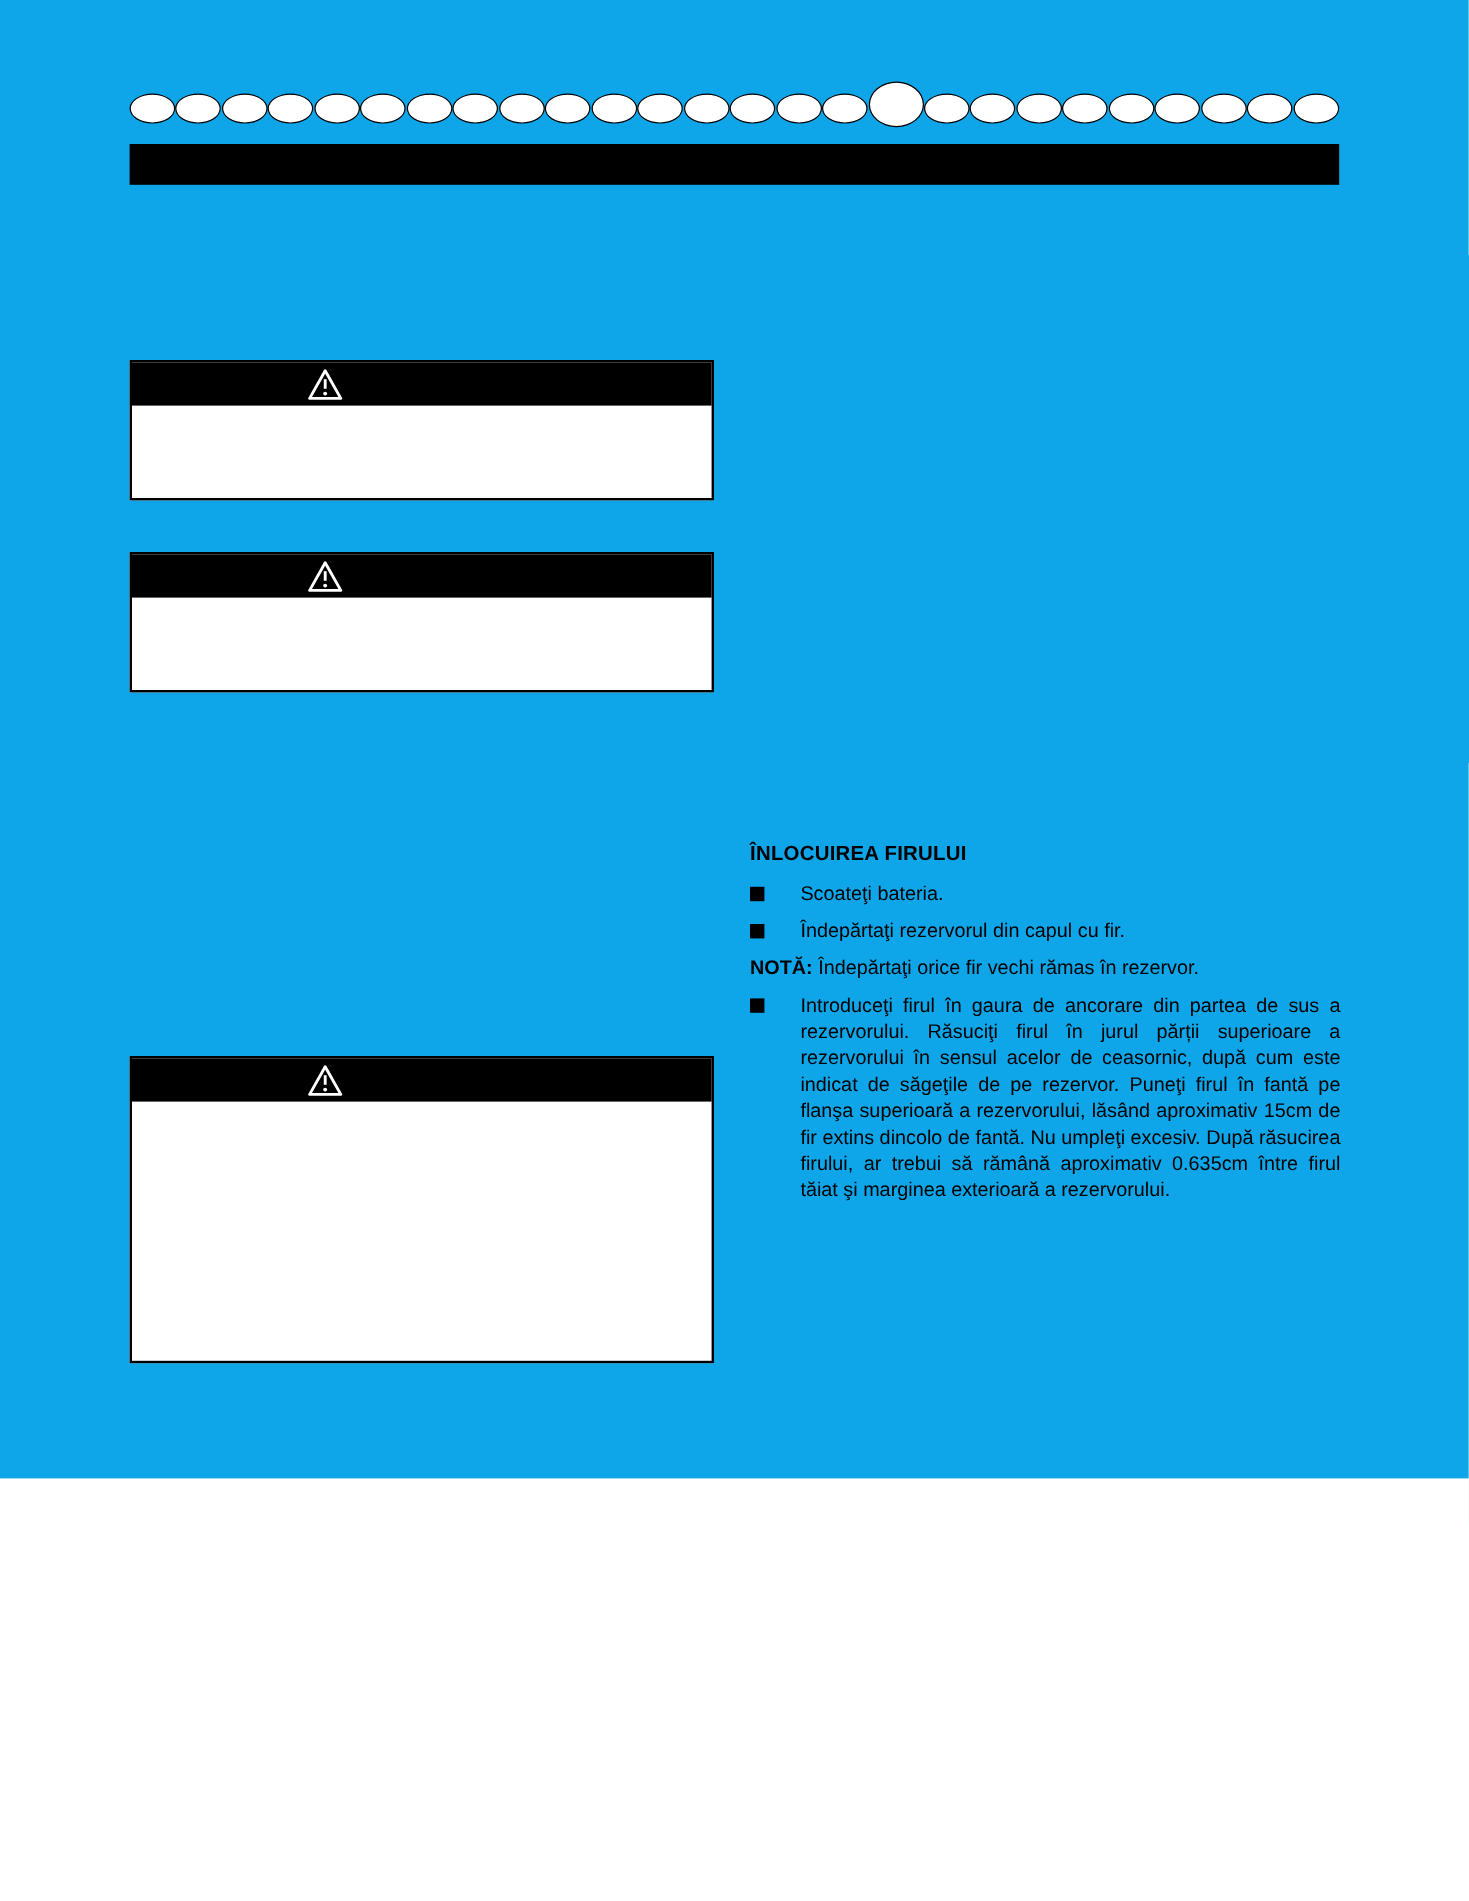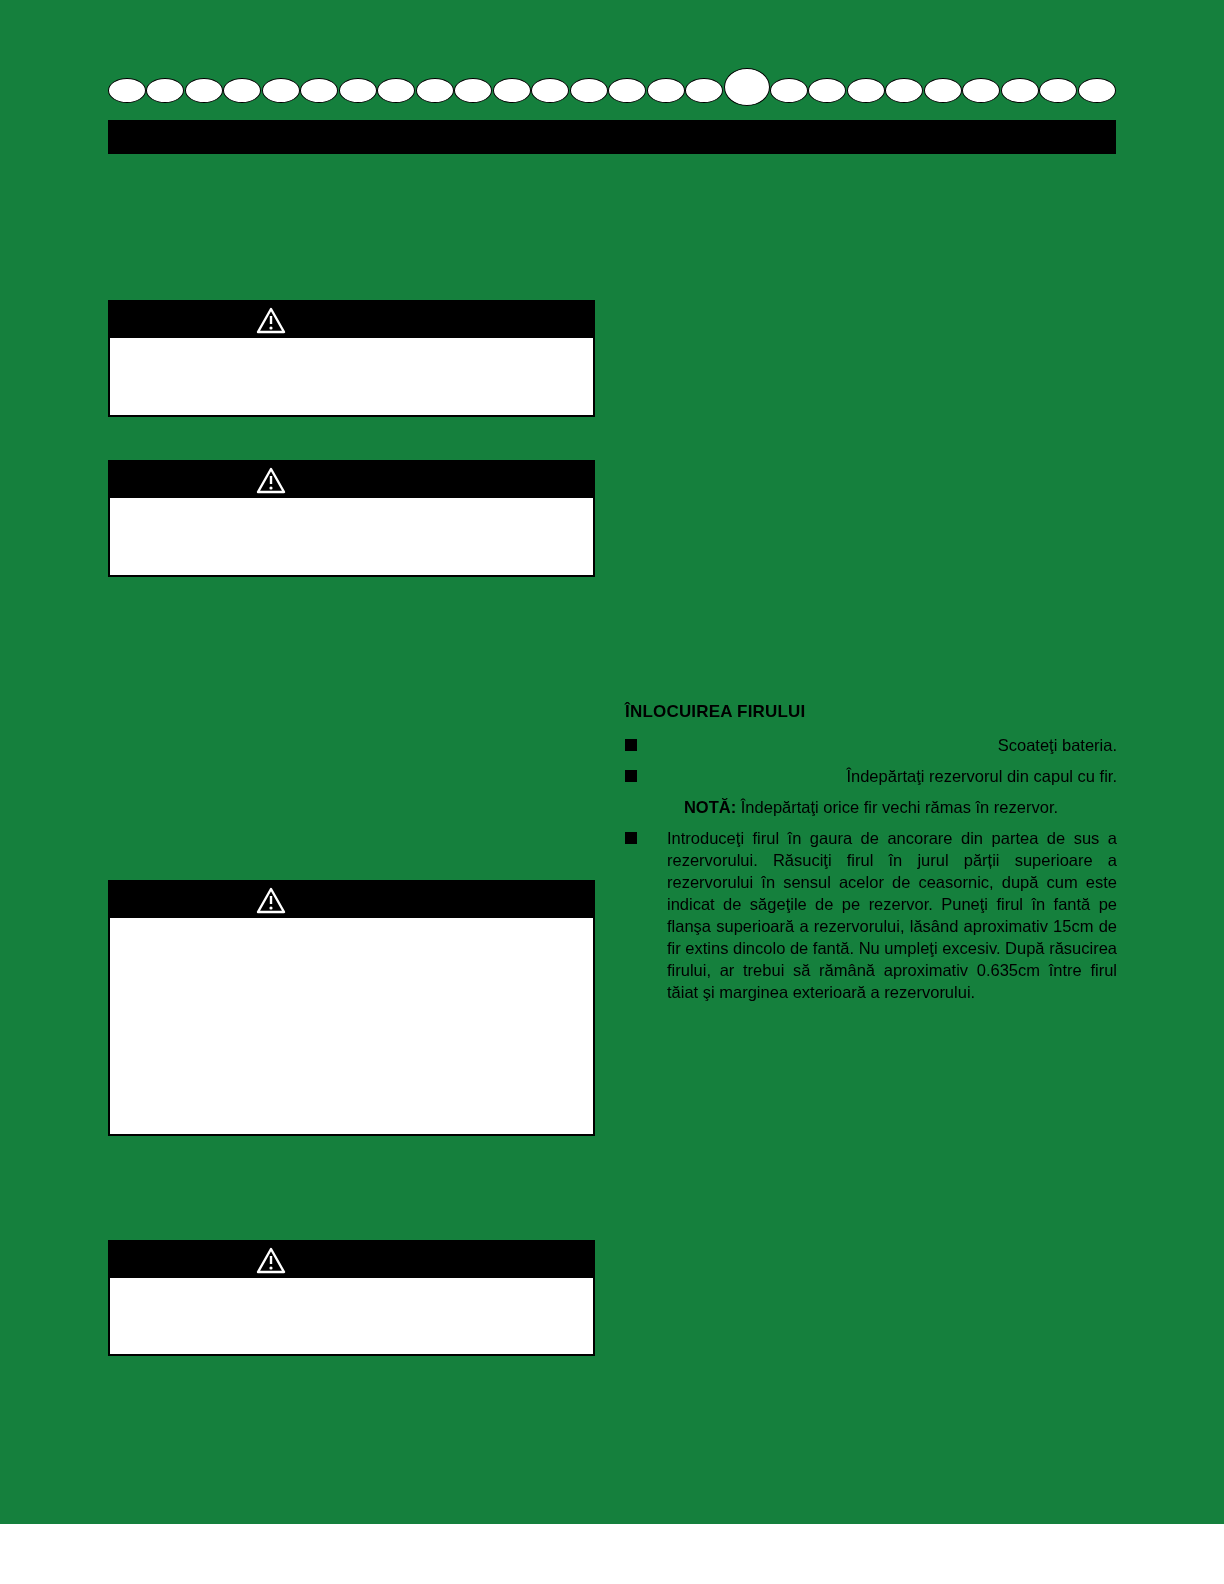--- a/index.html
+++ b/index.html
@@ -3,21 +3,21 @@
 <meta charset="utf-8">
 <title>Manual Page</title>
 <style>
   * { margin:0; padding:0; box-sizing:border-box; }
   html,body { background:#ffffff; }
   body {
     width:1224px; height:1584px;
     font-family:"Liberation Sans", sans-serif;
     color:#000;
   }
-  .page { position:relative; width:1224px; height:1524px; background:#15803d; overflow:hidden; }
+  .page { position:relative; width:1224px; height:1232px; background:#0ea5e9; overflow:hidden; }
 
   
   .ellipse-row {
     position:absolute; left:108px; top:70px; width:1008px; height:40px;
     display:flex; align-items:center; justify-content:space-between;
   }
   .ellipse {
     flex:0 0 auto; width:38px; height:25px;
     border:1.6px solid #000; border-radius:50%; background:#fff;
   }
@@ -50,28 +50,28 @@
   .left-para {
     position:absolute; left:108px; top:1156px; width:489px;
     font-size:16.5px; line-height:22px; text-align:justify;
   }
 
   
   .right-col { position:absolute; left:625px; top:702px; width:492px; }
   .rc-heading {
     font-weight:bold; font-size:17px; letter-spacing:.2px; margin-bottom:12px;
   }
-  .rc-item { display:flex; margin-bottom:9px;justify-content:space-between; }
+  .rc-item { display:flex; margin-bottom:9px; }
   .rc-bullet {
     flex:0 0 auto; width:12px; height:12px; background:#000; margin-top:5px;
   }
   .rc-text {
     margin-left:30px; font-size:16.5px; line-height:22px; text-align:justify;
   }
-  .rc-note { font-size:16.5px; line-height:22px; margin:1px 0 9px 0;text-align:center; }
+  .rc-note { font-size:16.5px; line-height:22px; margin:1px 0 9px 0; }
   .rc-note b { font-weight:bold; }
 
   
   .foot-rule {
     position:absolute; left:124px; top:1558px; width:142px;
     border-top:2px solid #000;
   }
 </style>
 </head>
 <body>

